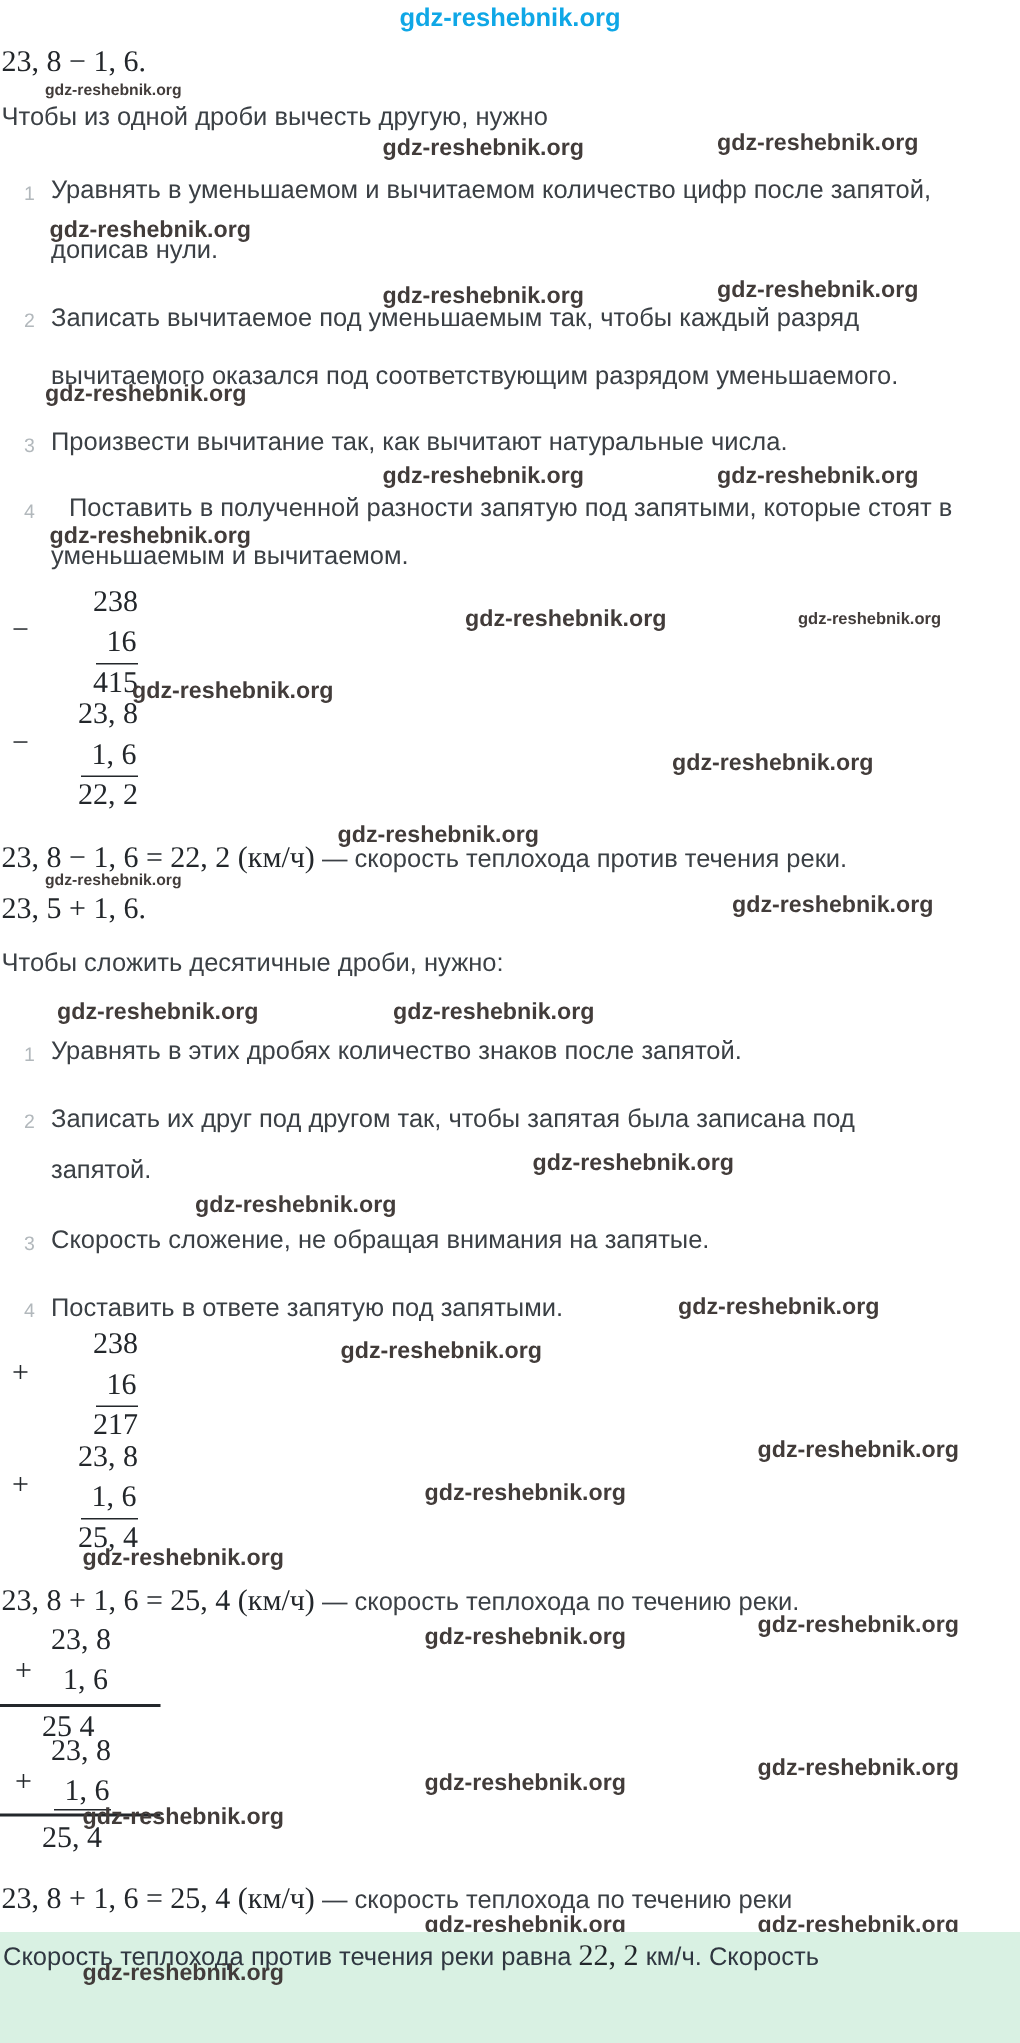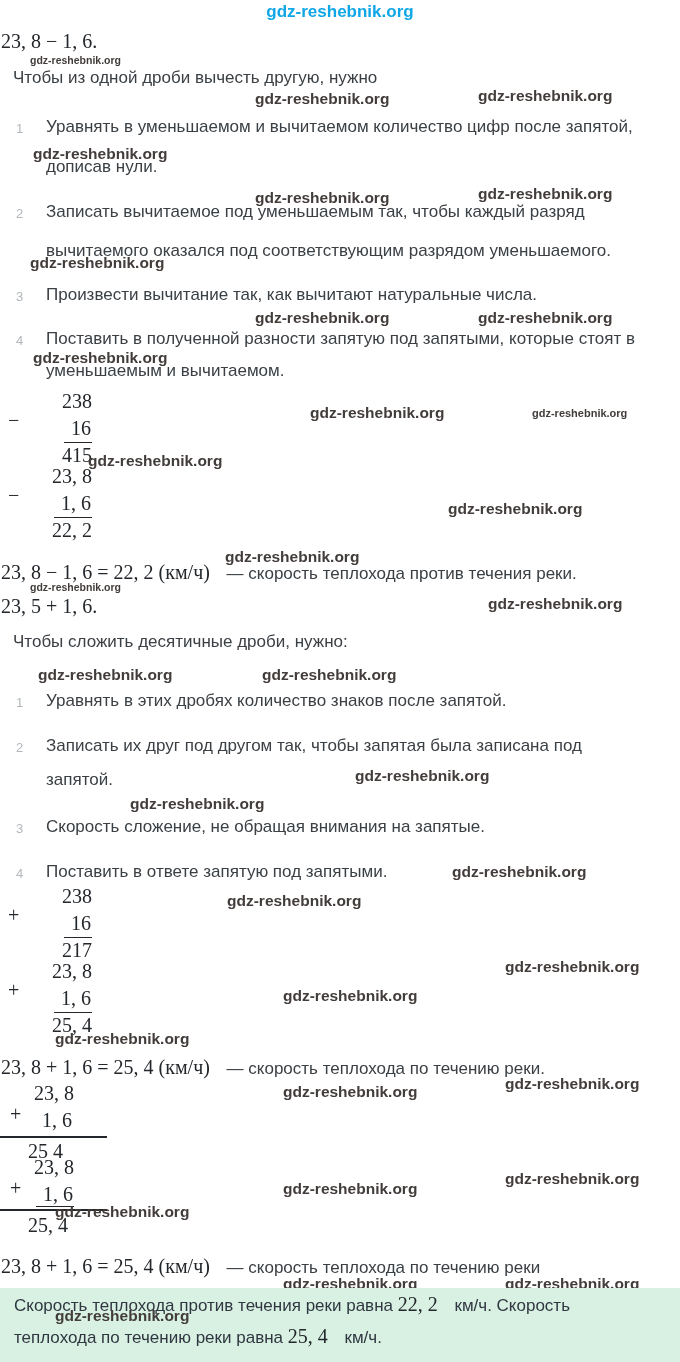--- a/index.html
+++ b/index.html
@@ -21,21 +21,21 @@
     white-space:nowrap;
   }
   .wm.small { font-size:10.5px; }
   .wm.top { font-size:17px; color:#0fa7e6; width:680px; text-align:center; left:0; }
   .math {
     font-family:"Liberation Serif","DejaVu Serif",serif;
     font-size:20px;
     color:#23272b;
     white-space:nowrap;
   }
-  .text { font-size:17px; color:#3b4045; white-space:nowrap;padding-left:12px; }
+  .text { font-size:17px; color:#3b4045; white-space:nowrap; }
   .step-num {
     position:absolute;
     font-size:13px;
     color:#b2b8bc;
   }
   .colop {
     position:absolute;
     font-family:"Liberation Serif","DejaVu Serif",serif;
     font-size:20px;
     color:#23272b;
@@ -88,21 +88,21 @@
 <div class="abs text" style="left:34px;top:241px">вычитаемого оказался под соответствующим разрядом уменьшаемого.</div>
 <span class="wm" style="left:30px;top:254px">gdz-reshebnik.org</span>
 
 <span class="step-num" style="left:16px;top:289px">3</span>
 <div class="abs text" style="left:34px;top:285px">Произвести вычитание так, как вычитают натуральные числа.</div>
 
 <span class="wm" style="left:255px;top:309px">gdz-reshebnik.org</span>
 <span class="wm" style="left:478px;top:309px">gdz-reshebnik.org</span>
 
 <span class="step-num" style="left:16px;top:333px">4</span>
-<div class="abs text" style="left:34px;top:329px">Поставить в полученной разности запятую под запятыми, которые стоят в</div>
+<div class="abs text" style="left:46px;top:329px">Поставить в полученной разности запятую под запятыми, которые стоят в</div>
 <span class="wm" style="left:33px;top:349px">gdz-reshebnik.org</span>
 <div class="abs text" style="left:34px;top:361px">уменьшаемым и вычитаемом.</div>
 
 <div class="colop" style="left:8px;top:388px">
   <span class="sign">−</span>
   <div class="nums">
     <div class="row">238</div>
     <div class="row"><span class="u">16</span></div>
     <div class="row">415</div>
   </div>
@@ -200,17 +200,14 @@
 <div class="result" style="left:1px;top:1255px">
   <span class="math">23, 8 + 1, 6 = 25, 4 (км/ч)</span><span class="text"> — скорость теплохода по течению реки</span>
 </div>
 <span class="wm" style="left:283px;top:1275px">gdz-reshebnik.org</span>
 <span class="wm" style="left:505px;top:1275px">gdz-reshebnik.org</span>
 
 <div class="answer-box">
   <div class="line" style="left:2px;top:5px">
     <span class="text">Скорость теплохода против течения реки равна </span><span class="math">22, 2</span><span class="text"> км/ч. Скорость</span>
   </div>
-  <div class="line" style="left:2px;top:37px">
-    <span class="text">теплохода по течению реки равна </span><span class="math">25, 4</span><span class="text"> км/ч.</span>
-  </div>
 </div>
 <span class="wm" style="left:55px;top:1307px">gdz-reshebnik.org</span>
 
 </body></html>

